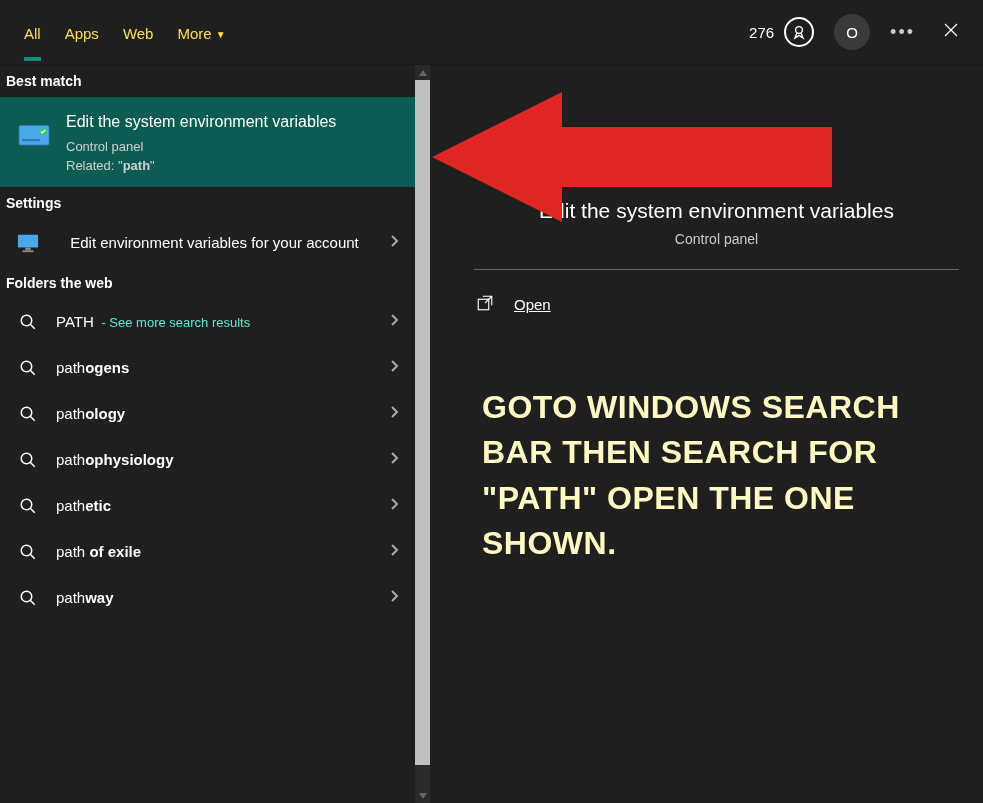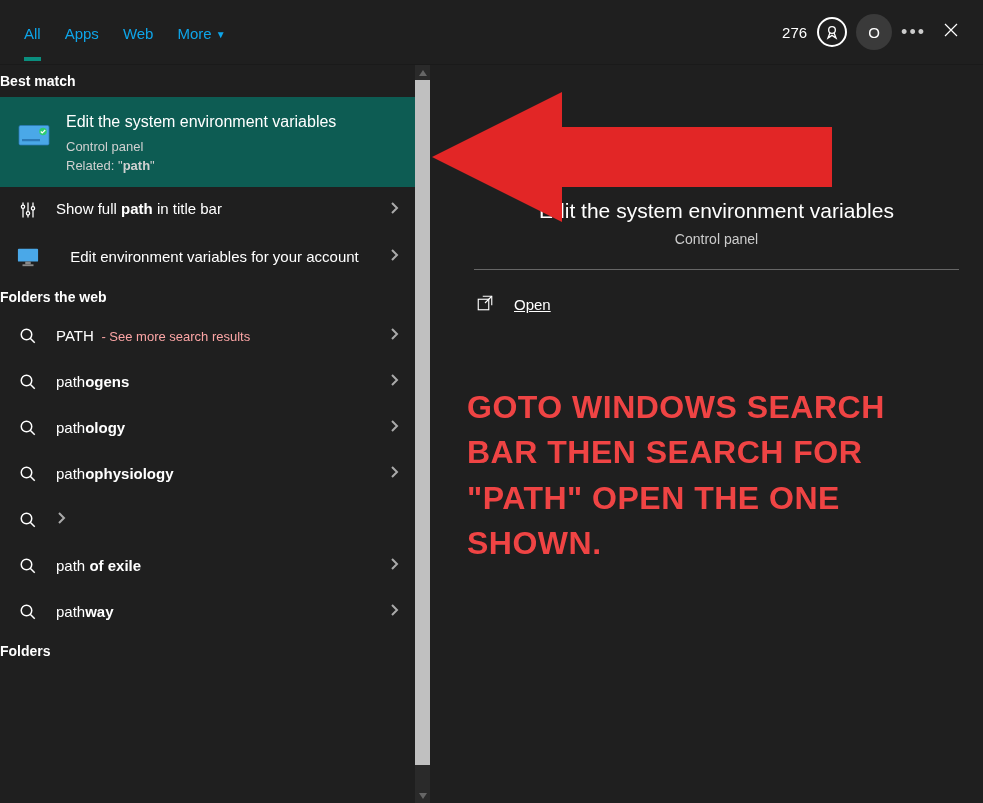--- a/index.html
+++ b/index.html
@@ -13,30 +13,30 @@
       position: relative;
     }
     .header {
       display: flex;
       align-items: center;
       height: 65px;
       padding: 0 16px;
       border-bottom: 1px solid #1a1a1a;
     }
     .tabs { display: flex; gap: 24px; flex: 1; padding-left: 8px;}
-    .tab { font-size: 15px; color: #0ea5e9; cursor: pointer; padding: 20px 0 18px 0; position: relative; }
+    .tab { font-size: 15px; color: #fde047; cursor: pointer; padding: 20px 0 18px 0; position: relative; }
     .tab.active::after {
       content: '';
       position: absolute;
       left: 0; right: 0; bottom: -1px;
       height: 4px;
       background: #0a8e7e;
     }
     .tab .chev { font-size: 10px; margin-left: 4px; vertical-align: middle;}
-    .header-right { display: flex; align-items: center; gap: 9px; }
+    .header-right { display: flex; align-items: center; gap: 20px; }
     .points { display: flex; align-items: center; gap: 10px; font-size: 15px; }
     .medal {
       width: 30px; height: 30px; border: 2px solid #fff; border-radius: 50%;
       display: flex; align-items: center; justify-content: center;
     }
     .medal svg { width: 16px; height: 16px; }
     .avatar {
       width: 36px; height: 36px; background: #3a3a3a; border-radius: 50%;
       display: flex; align-items: center; justify-content: center; font-size: 15px;
     }
@@ -45,21 +45,21 @@
     .close-btn svg { width: 16px; height: 16px; }
 
     .content { display: flex; height: calc(100% - 65px); }
     .left-pane { width: 430px; position: relative; }
     .scroll-area { width: 415px; height: 100%; overflow-y: auto; }
     .scrollbar-track { position: absolute; right: 0; top: 0; width: 15px; height: 100%; background: #2a2a2a;}
     .scrollbar-thumb { position: absolute; right: 0; top: 0; width: 15px; height: 685px; background: #c0c0c0;}
     .scroll-arrow-top { position: absolute; right: 0; top: 0; width: 15px; height: 15px; background: #2a2a2a; display:flex; align-items:center; justify-content:center;}
     .scroll-arrow-bot { position: absolute; right: 0; bottom: 0; width: 15px; height: 15px; background: #2a2a2a; display:flex; align-items:center; justify-content:center;}
 
-    .section-label { font-size: 14px; font-weight: 600; color: #fff; padding: 8px 0; }
+    .section-label { font-size: 14px; font-weight: 600; color: #fff; padding: 8px 6px; }
     .best-match {
       background: #0d5c53;
       padding: 14px 16px 14px 16px;
       display: flex;
       gap: 14px;
       align-items: flex-start;
     }
     .bm-icon { width: 36px; height: 36px; margin-top: 4px;}
     .bm-text { flex: 1; }
     .bm-title { font-size: 16px; line-height: 1.35; margin-bottom: 6px;}
@@ -69,21 +69,21 @@
 
     .list-item {
       display: flex; align-items: center; gap: 16px;
       padding: 10px 16px; min-height: 46px; cursor: pointer;
     }
     .list-item.tall { padding: 14px 16px; text-align: center; }
     .li-icon { width: 24px; display:flex; justify-content:center; align-items:center;}
     .li-text { flex: 1; font-size: 15px; color: #fff; line-height: 1.35;}
     .li-text .b { font-weight: 700; }
     .li-caret { color: #aaa; }
-    .li-sub { color: #fca5a5; font-size: 13px; margin-left: 4px;}
+    .li-sub { color: #5eead4; font-size: 13px; margin-left: 4px;}
 
     .right-pane {
       flex: 1;
       padding: 24px 24px 0 44px;
       position: relative;
     }
     .preview-head { text-align: center; }
     .preview-icon { width: 60px; height: 60px; margin: 30px auto 20px auto;}
     .preview-title { font-size: 21px; color: #fff; margin-bottom: 8px; font-weight: 400;}
     .preview-sub { font-size: 14px; color: #ccc; margin-bottom: 22px;}
@@ -92,23 +92,23 @@
     .action-row .ico { width: 20px; }
     
     .overlay-arrow {
       position: absolute;
       top: 92px; left: 432px;
       width: 400px; height: 130px;
       pointer-events: none;
     }
     .overlay-text {
       position: absolute;
-      top: 385px; left: 467px;
+      top: 385px; left: 482px;
       width: 460px;
-      color: #ef4444;
+      color: #fef9c3;
       font-family: 'Arial Black', 'Impact', sans-serif;
       font-weight: 900;
       font-size: 32px;
       line-height: 1.42;
       letter-spacing: 0.5px;
       pointer-events: none;
       text-transform: uppercase;
     }
   </style>
 </head>
@@ -159,34 +159,21 @@
               <rect x="8" y="32" width="24" height="3" fill="#2c7ab8"></rect>
             </svg>
         </div>
         <div class="bm-text">
           <div class="bm-title">Edit the system environment variables</div>
           <div class="bm-sub">Control panel</div>
           <div class="bm-related"><span>Related: "</span><span class="kw">path</span><span>"</span></div>
         </div>
       </div>
 
-      <div class="list-item">
-        <div class="li-icon">
-          <svg width="20" height="20" viewBox="0 0 24 24" stroke="#fff" stroke-width="1.5" fill="none">
-              <path d="M6 3v18M12 3v18M18 3v18"></path>
-              <circle cx="6" cy="8" r="2" fill="#1f1f1f"></circle>
-              <circle cx="12" cy="16" r="2" fill="#1f1f1f"></circle>
-              <circle cx="18" cy="10" r="2" fill="#1f1f1f"></circle>
-            </svg>
-        </div>
-        <div class="li-text"><span>Show full </span><span class="b">path</span><span> in title bar</span></div>
-        <div class="li-caret"><svg width="10" height="14" viewBox="0 0 10 14" fill="none" stroke="#aaa" stroke-width="2">
-              <path d="M3 2l5 5-5 5"></path>
-            </svg></div>
-      </div>
+      <div class="section-label">Settings</div>
       <div class="list-item tall">
         <div class="li-icon">
           <svg width="22" height="20" viewBox="0 0 24 20">
               <rect x="1" y="1" width="22" height="14" rx="1" fill="#4aa8e8"></rect>
               <rect x="9" y="15" width="6" height="3" fill="#888"></rect>
               <rect x="6" y="18" width="12" height="2" fill="#888"></rect>
             </svg>
         </div>
         <div class="li-text"><span>Edit environment variables for your account</span></div>
         <div class="li-caret"><svg width="10" height="14" viewBox="0 0 10 14" fill="none" stroke="#aaa" stroke-width="2">
@@ -244,20 +231,21 @@
               <path d="M3 2l5 5-5 5"></path>
             </svg></div>
       </div>
       <div class="list-item">
         <div class="li-icon">
             <svg width="18" height="18" viewBox="0 0 24 24" fill="none" stroke="#fff" stroke-width="2">
               <circle cx="10" cy="10" r="7"></circle>
               <path d="M15 15l6 6"></path>
             </svg>
           </div>
+        <div class="li-text"><span>path</span><span class="b">etic</span></div>
         <div class="li-caret"><svg width="10" height="14" viewBox="0 0 10 14" fill="none" stroke="#aaa" stroke-width="2">
               <path d="M3 2l5 5-5 5"></path>
             </svg></div>
       </div>
       <div class="list-item">
         <div class="li-icon">
             <svg width="18" height="18" viewBox="0 0 24 24" fill="none" stroke="#fff" stroke-width="2">
               <circle cx="10" cy="10" r="7"></circle>
               <path d="M15 15l6 6"></path>
             </svg>
@@ -273,21 +261,20 @@
               <circle cx="10" cy="10" r="7"></circle>
               <path d="M15 15l6 6"></path>
             </svg>
           </div>
         <div class="li-text"><span>path</span><span class="b">way</span></div>
         <div class="li-caret"><svg width="10" height="14" viewBox="0 0 10 14" fill="none" stroke="#aaa" stroke-width="2">
               <path d="M3 2l5 5-5 5"></path>
             </svg></div>
       </div>
 
-      <div class="section-label">Folders</div>
     </div>
     <div class="scrollbar-track"></div>
     <div class="scrollbar-thumb" style="top:15px"></div>
     <div class="scroll-arrow-top">
         <svg width="8" height="6" viewBox="0 0 8 6">
           <path d="M4 0L8 6H0z" fill="#666"></path>
         </svg>
       </div>
     <div class="scroll-arrow-bot">
         <svg width="8" height="6" viewBox="0 0 8 6">

